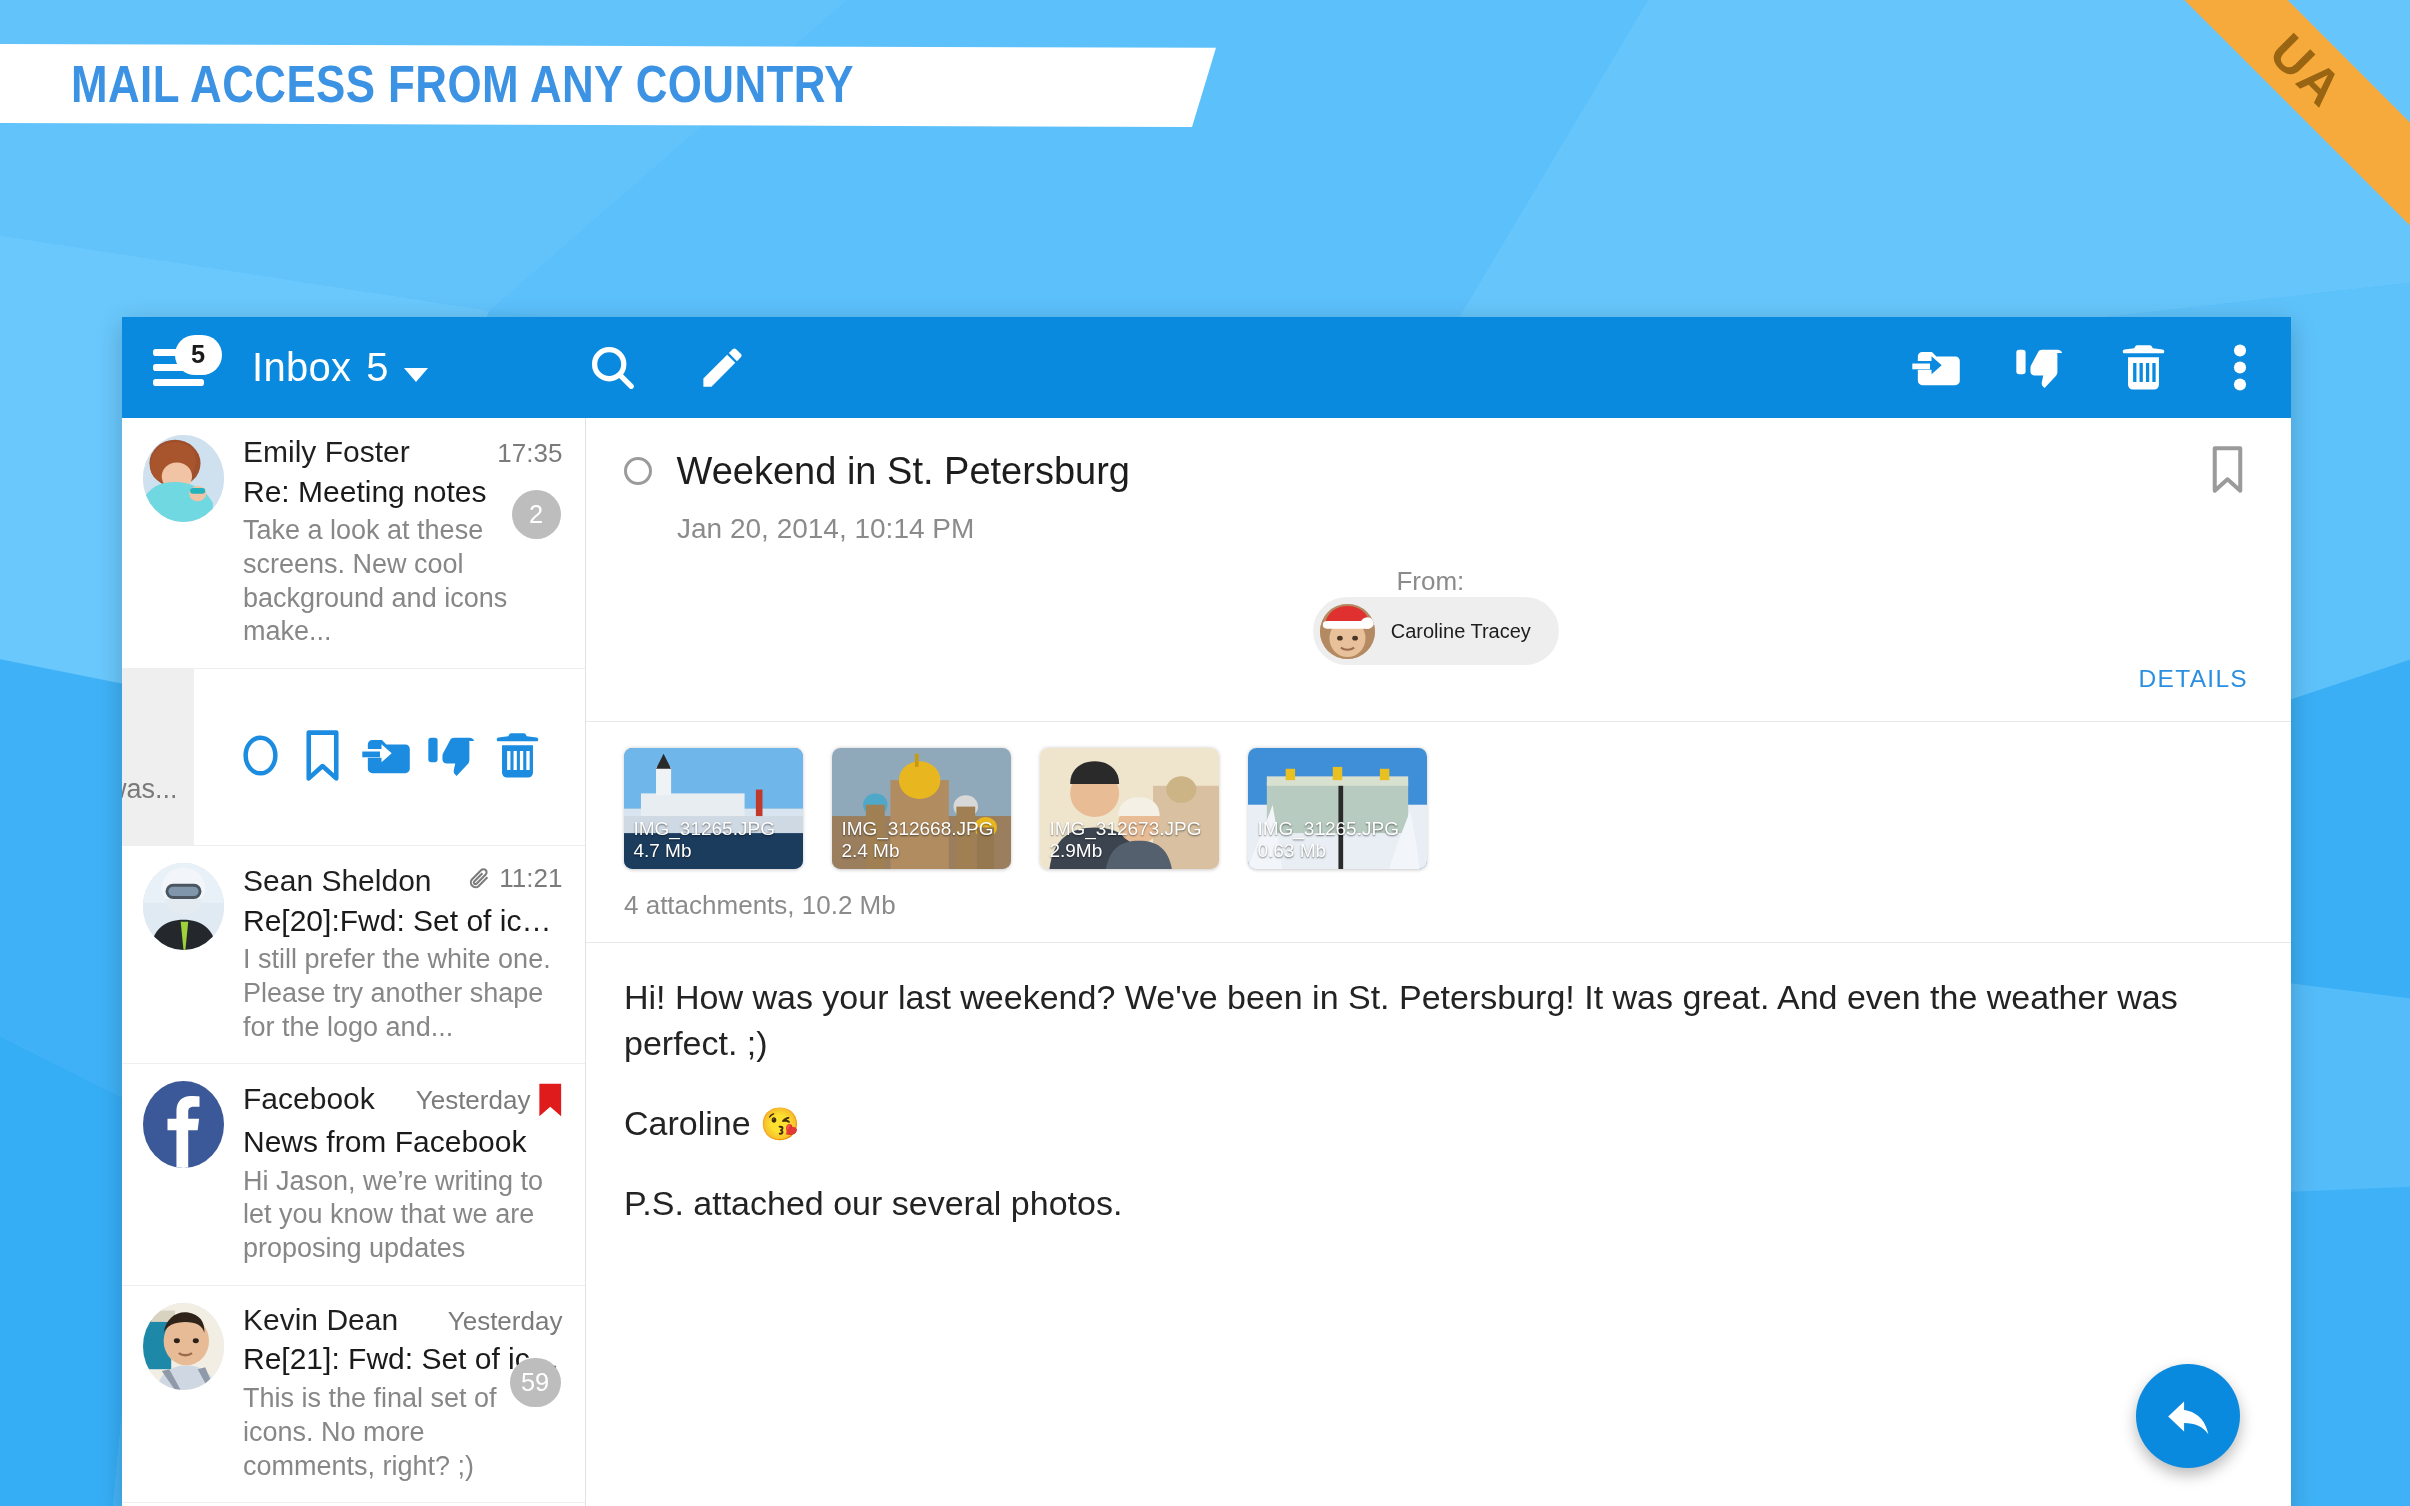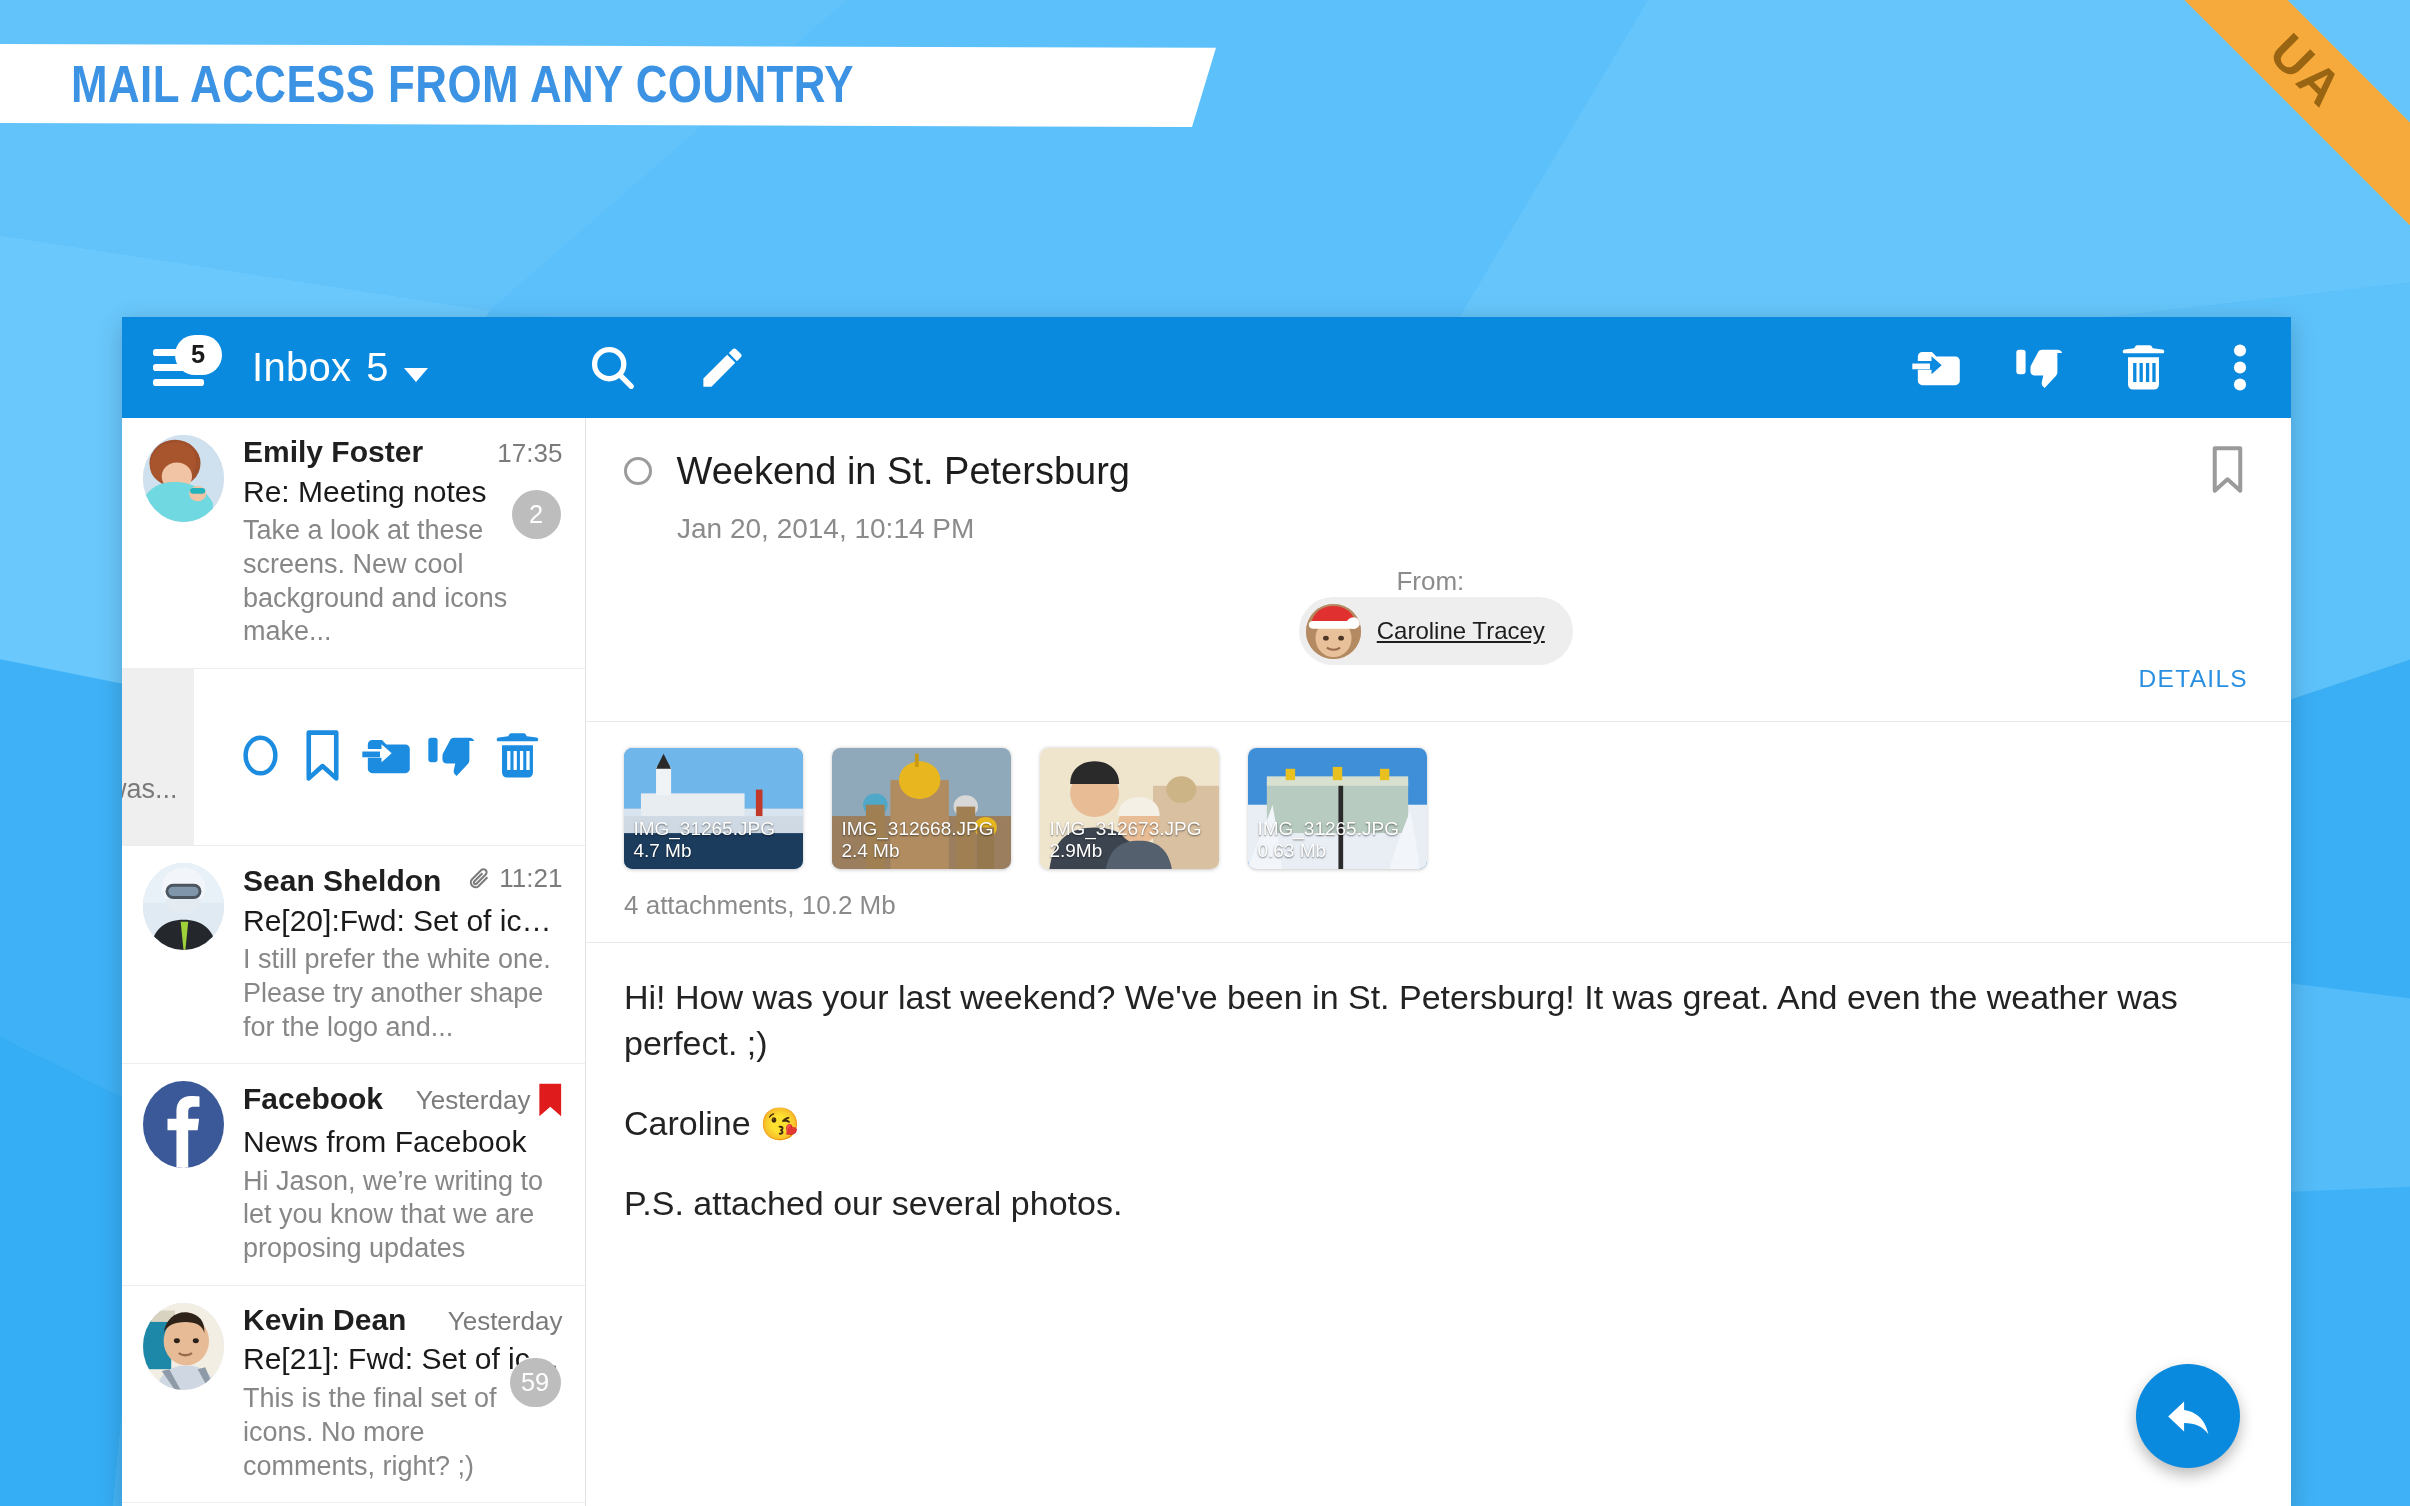--- a/index.html
+++ b/index.html
@@ -67,21 +67,21 @@
   .reader{ flex:1; background:#fff; position:relative; overflow:hidden; }
 
   
   .row{ padding:17px 22.6px 19px 21px; border-bottom:0.9px solid #eceff1;
     display:flex; gap:19px; position:relative; }
   .avatar{ width:81px; height:87px; border-radius:50%; flex:0 0 81px;
     overflow:hidden; position:relative; background:#dfe7ef; }
   .avatar svg{ display:block; width:100%; height:100%; }
   .row-main{ flex:1; min-width:0; }
   .row-top{ display:flex; align-items:baseline; }
-  .sender{ font-size:30px; color:#1f1f1f; white-space:nowrap;font-weight:bold; }
+  .sender{ font-size:30px; color:#1f1f1f; white-space:nowrap; }
   .meta{ margin-left:auto; display:flex; align-items:center; gap:7.5px;
     font-size:26px; color:#7b7b7b; white-space:nowrap; }
   .subject{ font-size:30px; color:#1a1a1a; margin-top:5.6px; white-space:nowrap;
     overflow:hidden; text-overflow:ellipsis; }
   .snippet{ font-size:27px; color:#878787; line-height:1.25; margin-top:5.6px; }
   .count-badge{ position:absolute; right:24.5px; top:72px; min-width:49px; height:49px;
     padding:0 11.3px; border-radius:24.5px; background:#bdbdbd; color:#fff;
     font-size:25.4px; display:flex; align-items:center; justify-content:center; }
   .flag-red{ width:24.5px; height:38px; }
 
@@ -102,21 +102,21 @@
     margin-right:24.5px; flex:0 0 auto; }
   .rd-subject{ font-size:38px; color:#1d1d1d; }
   .bookmark-outline{ margin-left:auto; }
   .rd-date{ font-size:28px; color:#8b8b8b; margin:15px 0 0 53px; }
   .rd-from{ display:flex; align-items:center; margin:21px 0 0 0;flex-direction:column; }
   .from-label{ font-size:26px; color:#8b8b8b; margin-right:11.3px; }
   .from-chip{ display:flex; align-items:center; background:#eeeeee; border-radius:38px;
     padding:6.6px 28px 6.6px 6.6px; gap:16px; }
   .chip-ava{ width:55px; height:55px; border-radius:50%; overflow:hidden; background:#c8a37f; }
   .chip-ava svg{ display:block; width:100%; height:100%; }
-  .chip-name{ font-size:24px; color:#1d1d1d;text-decoration:underline; }
+  .chip-name{ font-size:20px; color:#1d1d1d; }
   .details-link{ margin-left:auto; font-size:24.5px; color:#2a8fe0; letter-spacing:1.3px; }
 
   
   .att-zone{ padding:26px 38px 21px 38px; border-bottom:0.9px solid #e8e8e8; }
   .att-strip{ display:flex; gap:29px; }
   .att{ width:179px; height:121px; border-radius:8.5px; overflow:hidden; position:relative;
     box-shadow:0 0.9px 3.8px rgba(0,0,0,0.22); }
   .att svg{ position:absolute; inset:0; width:100%; height:100%; }
   .att-label{ position:absolute; left:9.4px; bottom:7.5px; color:#fff;
     text-shadow:0 0.9px 1.9px rgba(0,0,0,0.55); line-height:1.15; }

